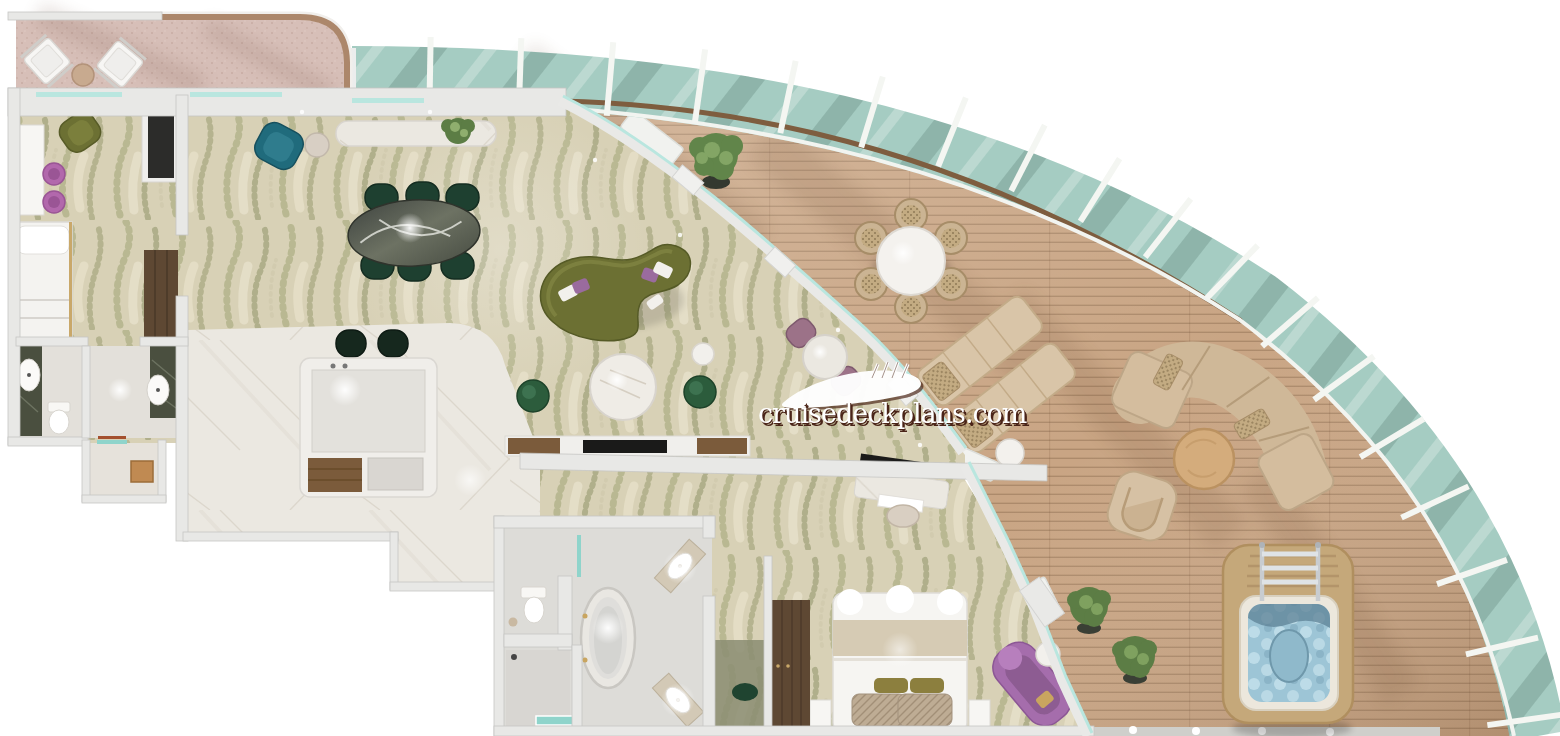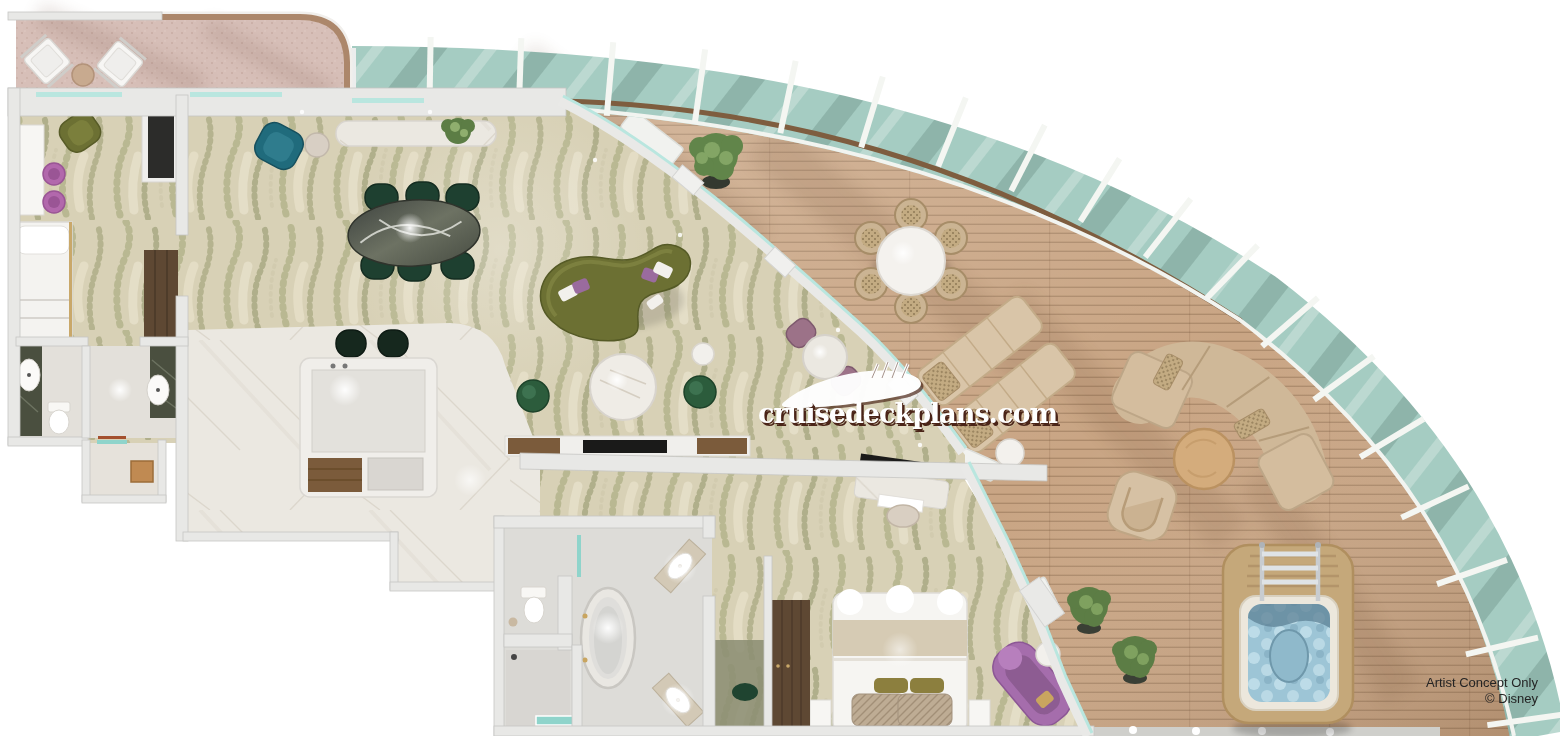--- a/index.html
+++ b/index.html
@@ -15,21 +15,21 @@
     --watermark-white:#ffffff; --watermark-shadow:#4a2418; --attribution-text:#242424;
   }
   html,body{margin:0;padding:0;background:var(--background);}
   #stage{position:relative;width:1560px;height:736px;overflow:hidden;background:var(--background);
          font-family:"Liberation Sans", sans-serif;}
   #plan-svg{position:absolute;left:0;top:0;}
   .wall{fill:var(--wall);stroke:#c6c6c4;stroke-width:.8;}
   .glass-line{fill:#b9e6df;}
   .white-fixture{fill:#f7f6f3;stroke:#dcdad5;stroke-width:1;}
   #watermark{position:absolute;left:758px;top:398px;width:220px;text-align:center;
-     font-family:"DejaVu Serif", serif;font-weight:bold;font-size:27px;letter-spacing:-1px;
+     font-family:"DejaVu Serif", serif;font-weight:normal;font-size:27px;letter-spacing:-1px;
      color:var(--watermark-white);
      text-shadow:2.5px 2.5px 0 var(--watermark-shadow), 1px 1px 0 var(--watermark-shadow);
      white-space:nowrap;}
   #attribution{position:absolute;left:1392px;top:675px;width:146px;text-align:right;
      font-size:13px;line-height:16px;color:var(--attribution-text);}
 </style>
 </head>
 <body>
 
 <div id="stage">
@@ -693,17 +693,13 @@
     <g stroke="#4a2418" stroke-width="1" opacity=".5">
       <line x1="98" y1="12" x2="92" y2="26"></line>
           <line x1="108" y1="10" x2="102" y2="26"></line>
       <line x1="118" y1="10" x2="112" y2="26"></line>
           <line x1="128" y1="12" x2="122" y2="26"></line>
     </g>
   </g>
 </svg>
 
 <div id="watermark">cruisedeckplans.com</div>
-<div id="attribution">
-  <div>Artist Concept Only</div>
-  <div>© Disney</div>
 </div>
-</div>
 
 </body></html>

